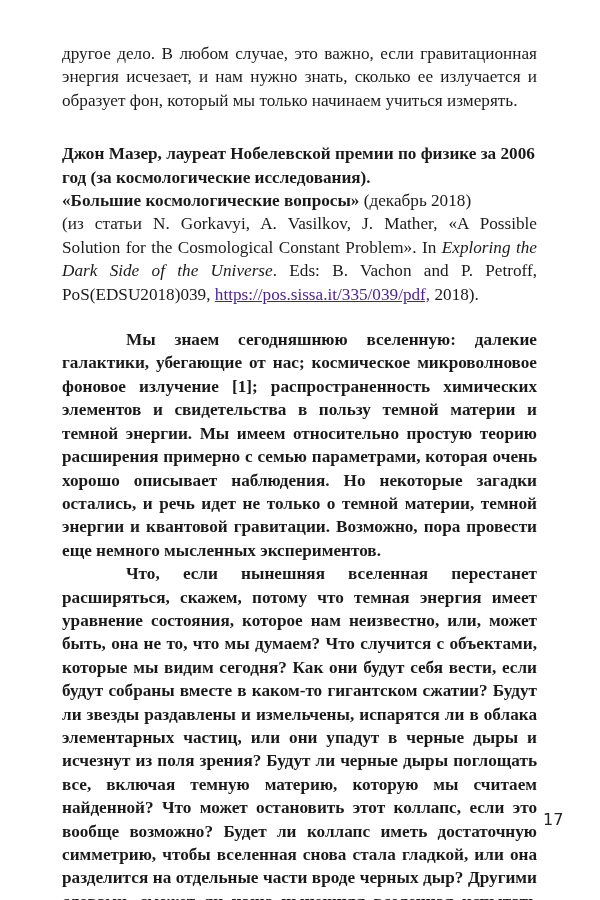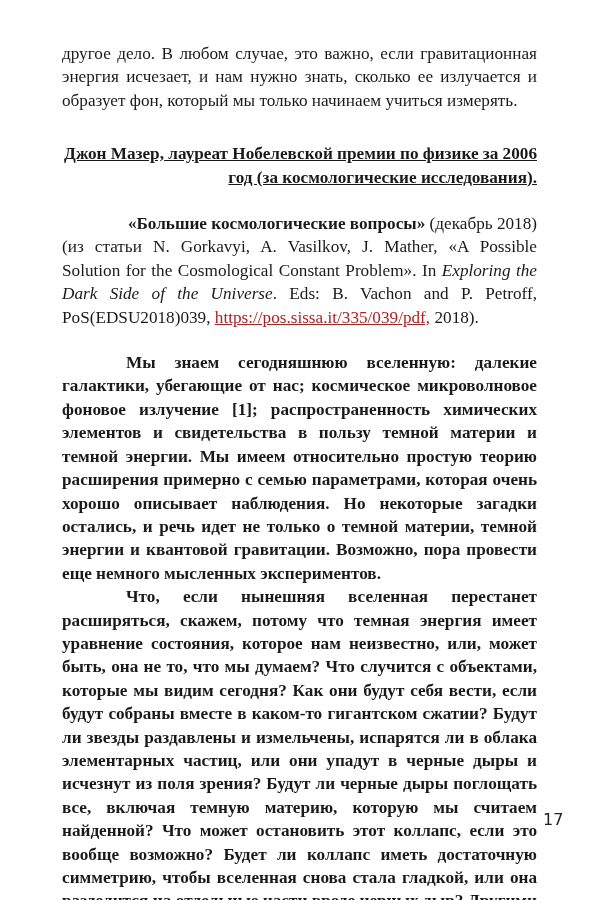--- a/index.html
+++ b/index.html
@@ -25,40 +25,38 @@
     }
     p {
       margin: 0;
       text-align: justify;
     }
     .lead-para {
       margin-bottom: 30px;
     }
     .heading {
       font-weight: bold;
-      margin-bottom: 23px;
-      text-align: right;
-      text-decoration: underline;
+      text-align: left;
     }
     .article-title {
       font-weight: bold;
     }
     .citation {
       text-align: justify;
       margin-bottom: 22px;
     }
     .citation .line1 {
       display: block;
-      text-align: right;
+      text-align: left;
     }
     .citation em {
       font-style: italic;
     }
     .link {
-      color: #b91c1c;
+      color: #4c1d95;
       text-decoration: underline;
       font-family: Liberation Serif, serif;
     }
     .indent {
       text-indent: 64px;
       font-weight: bold;
     }
     .page-number {
       position: absolute;
       left: 543px;

